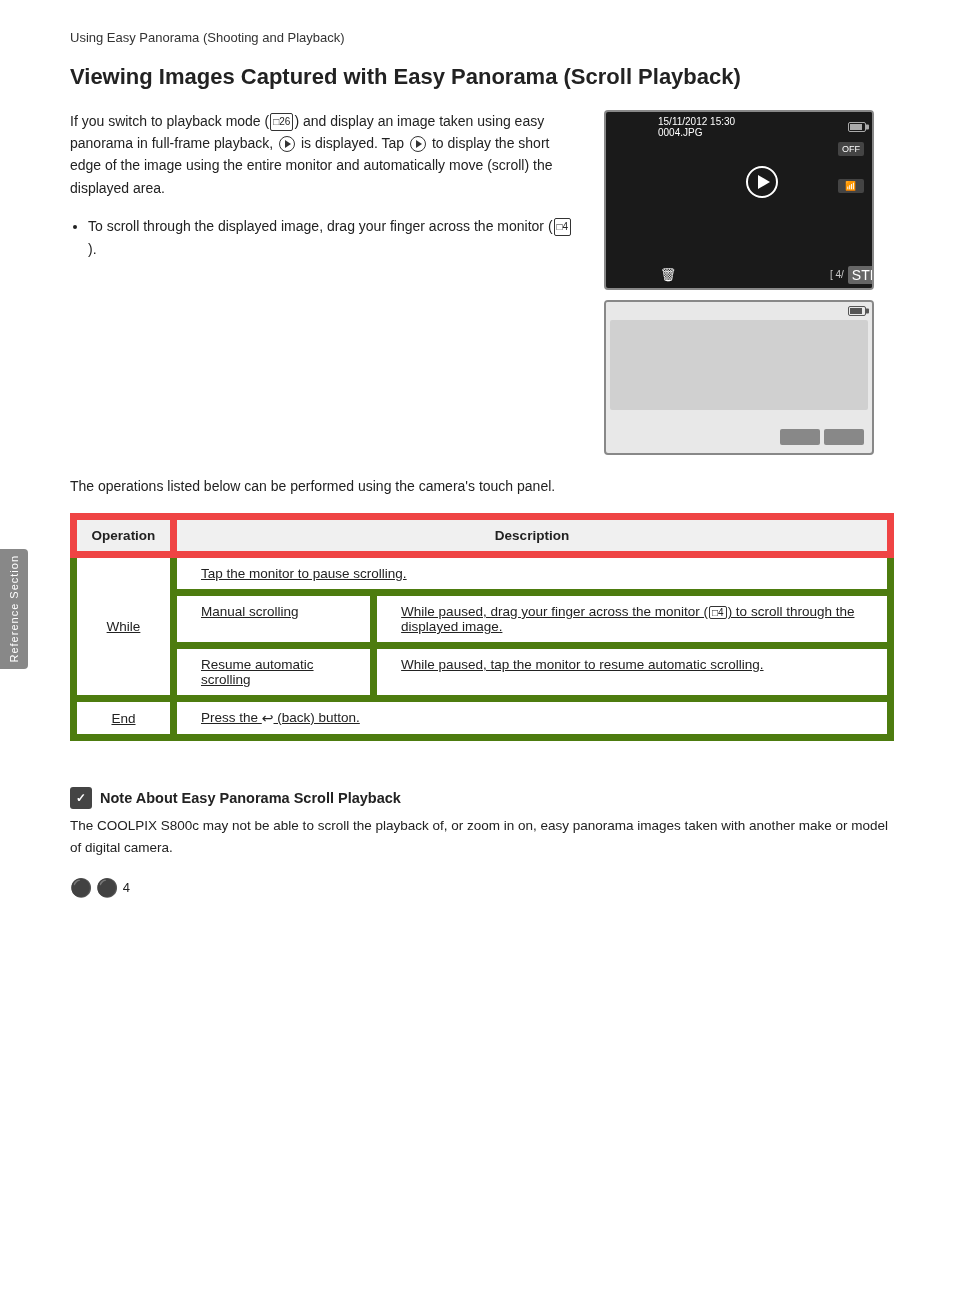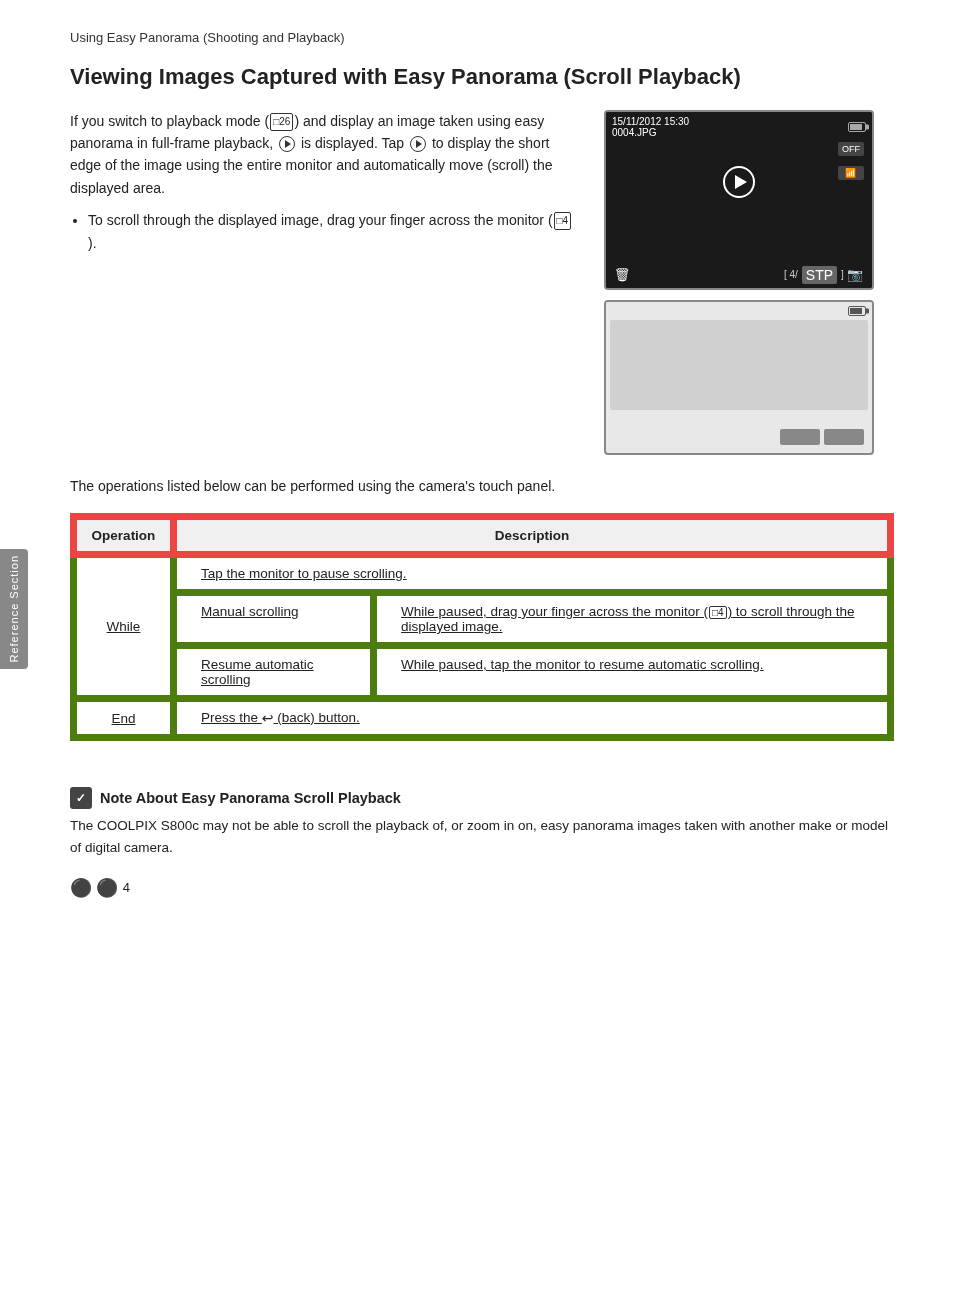--- a/index.html
+++ b/index.html
@@ -31,21 +31,21 @@
       display: flex;
       gap: 30px;
       margin-bottom: 20px;
     }
     .text-column {
       flex: 1;
       font-size: 14px;
       line-height: 1.6;
     }
     .text-column p {
-      margin-bottom: 10px;
+      margin-bottom: 16px;
     }
     .text-column ul {
       margin-left: 18px;
       margin-top: 8px;
     }
     .text-column ul li {
       margin-bottom: 6px;
       line-height: 1.6;
     }
     .image-column {
@@ -56,20 +56,21 @@
     }
     
     .camera-screen-1 {
       border: 2px solid #888;
       background: #1a1a1a;
       width: 270px;
       height: 180px;
       position: relative;
       border-radius: 4px;
       overflow: hidden;
+      padding-left: 46px;
     }
     .cam1-top-bar {
       background: #1a1a1a;
       color: #fff;
       font-size: 10px;
       padding: 4px 6px;
       display: flex;
       justify-content: space-between;
       align-items: center;
     }
@@ -121,21 +122,21 @@
       border-bottom: 7px solid transparent;
       border-left: 12px solid #fff;
       margin-left: 3px;
     }
     .cam1-right-icons {
       position: absolute;
       right: 8px;
       top: 0;
       display: flex;
       flex-direction: column;
-      gap: 10px;
+      gap: 23px;
       color: #fff;
       font-size: 11px;
     }
     .cam1-icon-box {
       background: #444;
       padding: 2px 4px;
       border-radius: 2px;
       font-size: 9px;
       color: #fff;
       text-align: center;

